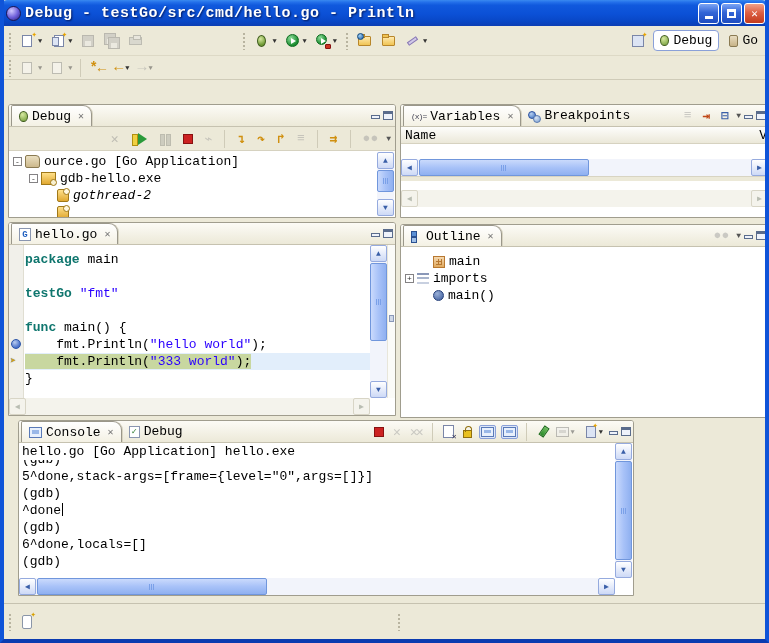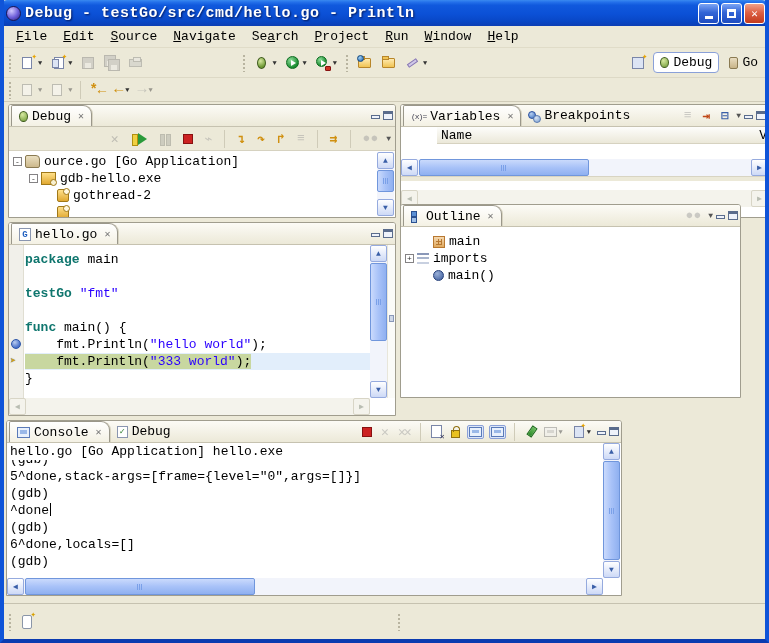--- a/index.html
+++ b/index.html
@@ -129,21 +129,21 @@
   .code{position:absolute;left:16px;top:0;right:25px;bottom:17px;overflow:hidden;padding-top:6px;font-size:13px;line-height:17px;}
   .cl{height:17px;white-space:pre;}
   .cl .kw{color:#0f766e;font-weight:bold;}
   .cl .str{color:#2a00ff;}
   .cl.cur{background:#e2eefb;}
   .cl.cur .seg{background:#c8d7a0;}
   .ruler{position:absolute;right:0;top:0;width:8px;bottom:17px;background:#fbfbf8;border-left:1px solid #e8e6da;}
   .ruler .mark{position:absolute;left:1px;top:46%;width:5px;height:7px;background:#cfd8e8;border:1px solid #8a98b8;}
   
   .colhead{height:17px;background:linear-gradient(#fdfdfb,#ebe8d9);border-bottom:1px solid #d6d2c0;
-    display:flex;align-items:center;padding:0 4px;font-size:13px;position:relative;margin-left:36px;}
+    display:flex;align-items:center;padding:0 4px;font-size:13px;position:relative;}
   .colhead .vcol{position:absolute;right:1px;}
   .vars-empty{height:15px;background:#fff;}
   .sash-h{height:5px;background:#ece9d8;border-top:1px solid #d8d4c2;}
   .detail{background:#fff;position:relative;height:26px;}
   
   .con-body{position:absolute;left:0;top:22px;right:0;bottom:0;background:#fff;}
   .con-head{height:17px;padding:1px 3px 0;font-size:13px;white-space:nowrap;}
   .con-text{position:absolute;left:3px;top:17px;right:20px;bottom:17px;overflow:hidden;font-size:13px;line-height:17px;}
   .con-text .first{margin-top:-9px;}
   .caret{display:inline-block;width:1px;height:13px;background:#000;vertical-align:-2px;margin-left:1px;}
@@ -181,31 +181,20 @@
     <span class="title-text">Debug - testGo/src/cmd/hello.go - Println</span>
     <span class="winbtn">
         <span class="minbar"></span>
       </span>
     <span class="winbtn">
         <span class="maxbox"></span>
       </span>
     <span class="winbtn close">✕</span>
   </div>
 
-  <div class="menubar" id="menubar">
-      <span class="menu-item"><u>F</u>ile</span>
-      <span class="menu-item"><u>E</u>dit</span>
-      <span class="menu-item"><u>S</u>ource</span>
-      <span class="menu-item"><u>N</u>avigate</span>
-      <span class="menu-item">Se<u>a</u>rch</span>
-      <span class="menu-item"><u>P</u>roject</span>
-      <span class="menu-item"><u>R</u>un</span>
-      <span class="menu-item"><u>W</u>indow</span>
-      <span class="menu-item"><u>H</u>elp</span>
-    </div>
 
   <div class="toolbar tb1">
     <span class="grip"></span>
     <span class="tbtn">
         <span class="ic">
           <span class="ic-page"></span>
           <span class="ic-spark">✦</span>
         </span>
         <span class="dd">▼</span>
       </span>
@@ -374,21 +363,21 @@
         <div class="trow" style="padding-left: 4px;">
           <span class="texp">-</span>
           <span class="ti ti-launch"></span>
           <span>ource.go [Go Application]</span>
         </div>
         <div class="trow" style="padding-left: 20px;">
           <span class="texp">-</span>
           <span class="ti ti-process"></span>
           <span>gdb-hello.exe</span>
         </div>
-        <div class="trow" style="padding-left: 36px;">
+        <div class="trow" style="padding-left: 36px; font-style: italic;">
           <span class="texp none"></span>
           <span class="ti ti-thread"></span>
           <span>gothread-2</span>
         </div>
         <div class="trow" style="padding-left: 36px;">
           <span class="texp none"></span>
           <span class="ti ti-thread"></span>
           <span></span>
         </div>
       </div>
@@ -479,21 +468,21 @@
         <span class="sb-thumb" style="top:18px;height:78px;left:0;width:17px"></span>
         <span class="sb-btn" style="bottom:0">▼</span>
       </div>
       <div class="sb" style="left:0;right:25px;bottom:0;height:17px;background:#f4f3ec">
         <span class="sb-btn dis" style="left:0">◀</span>
         <span class="sb-btn dis" style="right:0">▶</span>
       </div>
     </div>
   </div>
 
-  <div class="view" id="outlineView" style="left:396px;top:204px;width:341px;height:194px">
+  <div class="view" id="outlineView" style="left:396px;top:224px;width:369px;height:194px">
     <div class="tabbar">
       <span class="tab sel">
         <span class="mi mi-outline"></span>
         <span>Outline</span>
         <span class="x">✕</span>
       </span>
       <span class="viewtools">
         <span class="tbtn dim">
             <span class="grey">●●</span>
           </span>
@@ -514,21 +503,21 @@
           <span>imports</span>
         </div>
         <div class="trow" style="padding-left: 20px;">
           <span class="texp none"></span>
           <span class="ti ti-func"></span>
           <span>main()</span>
         </div>
       </div>
   </div>
 
-  <div class="view" id="consoleView" style="left:2px;top:420px;width:616px;height:176px">
+  <div class="view" id="consoleView" style="left:14px;top:420px;width:616px;height:176px">
     <div class="tabbar">
       <span class="tab sel">
         <span class="mi mi-console"></span>
         <span>Console</span>
         <span class="x">✕</span>
       </span>
       <span class="tab">
         <span class="mi mi-tasks">✓</span>
         <span>Debug</span>
       </span>

